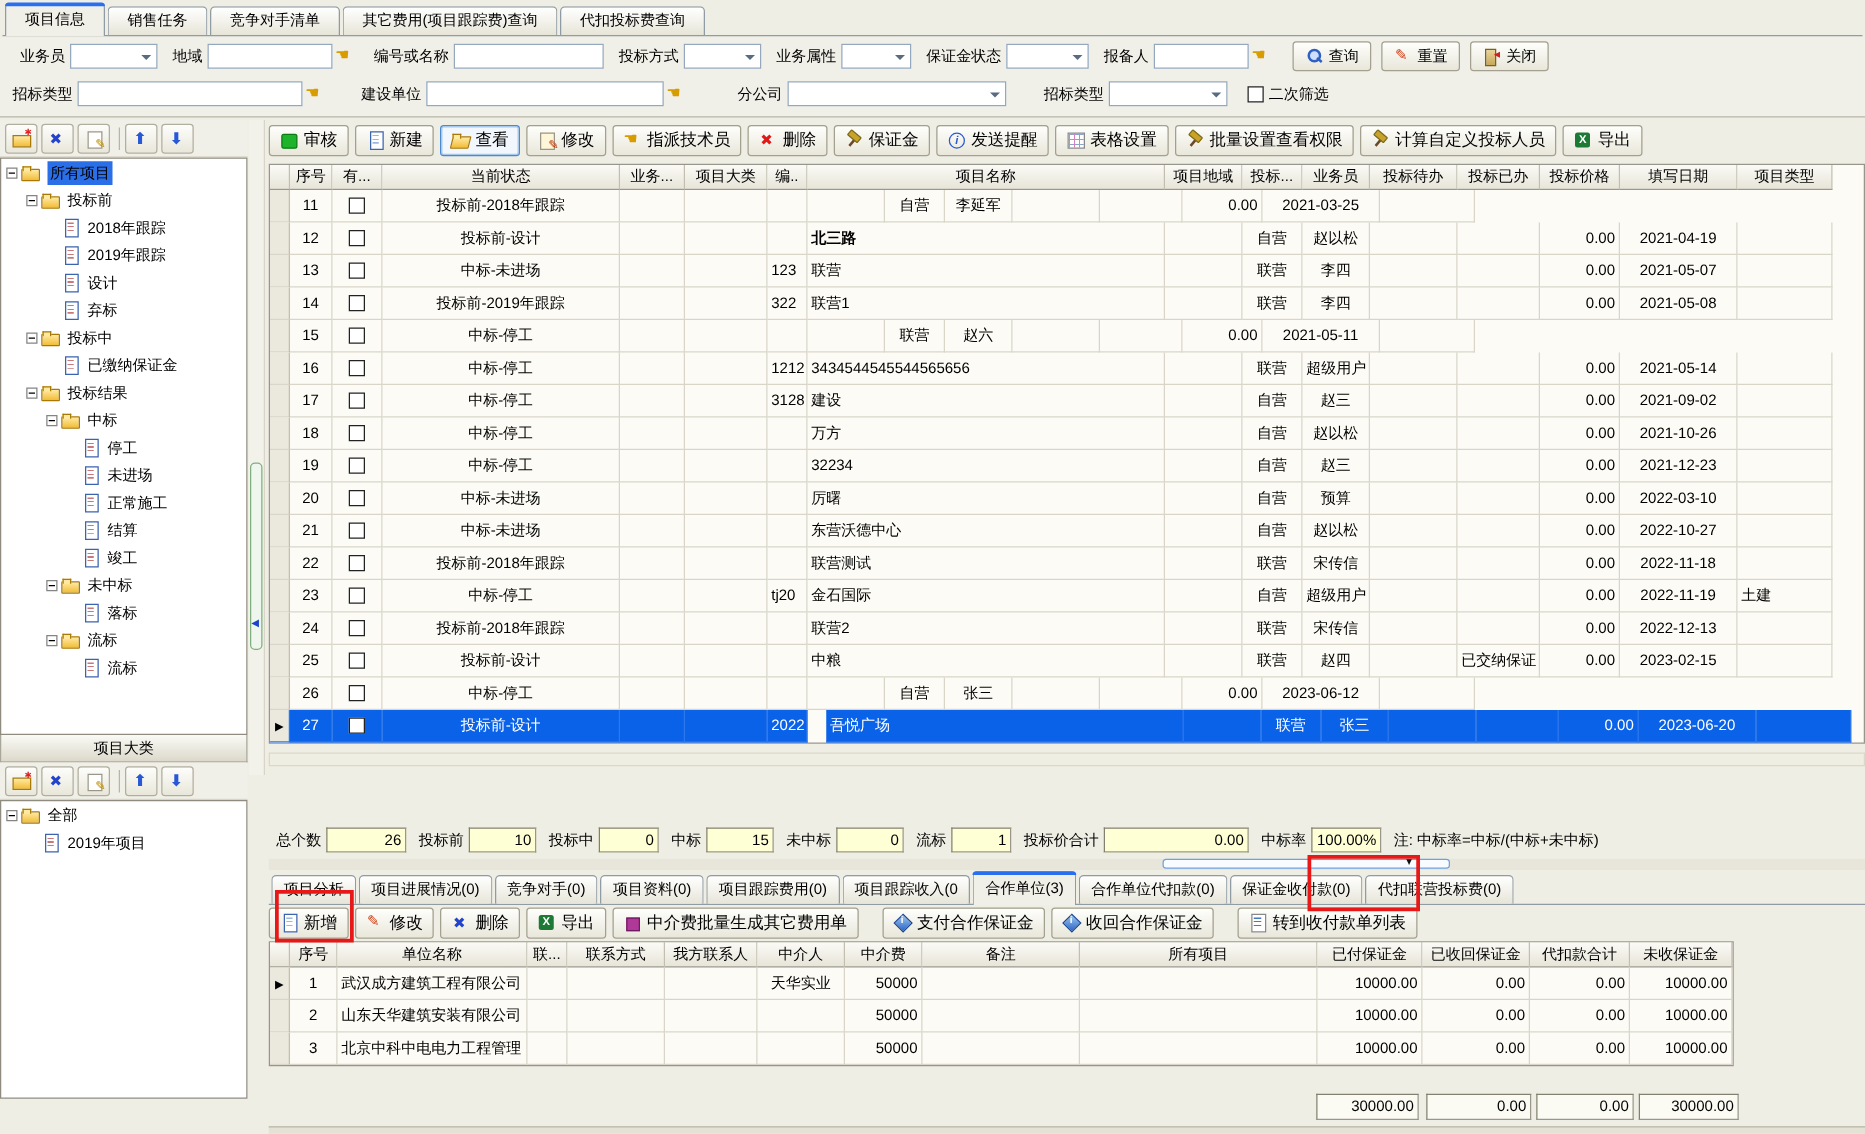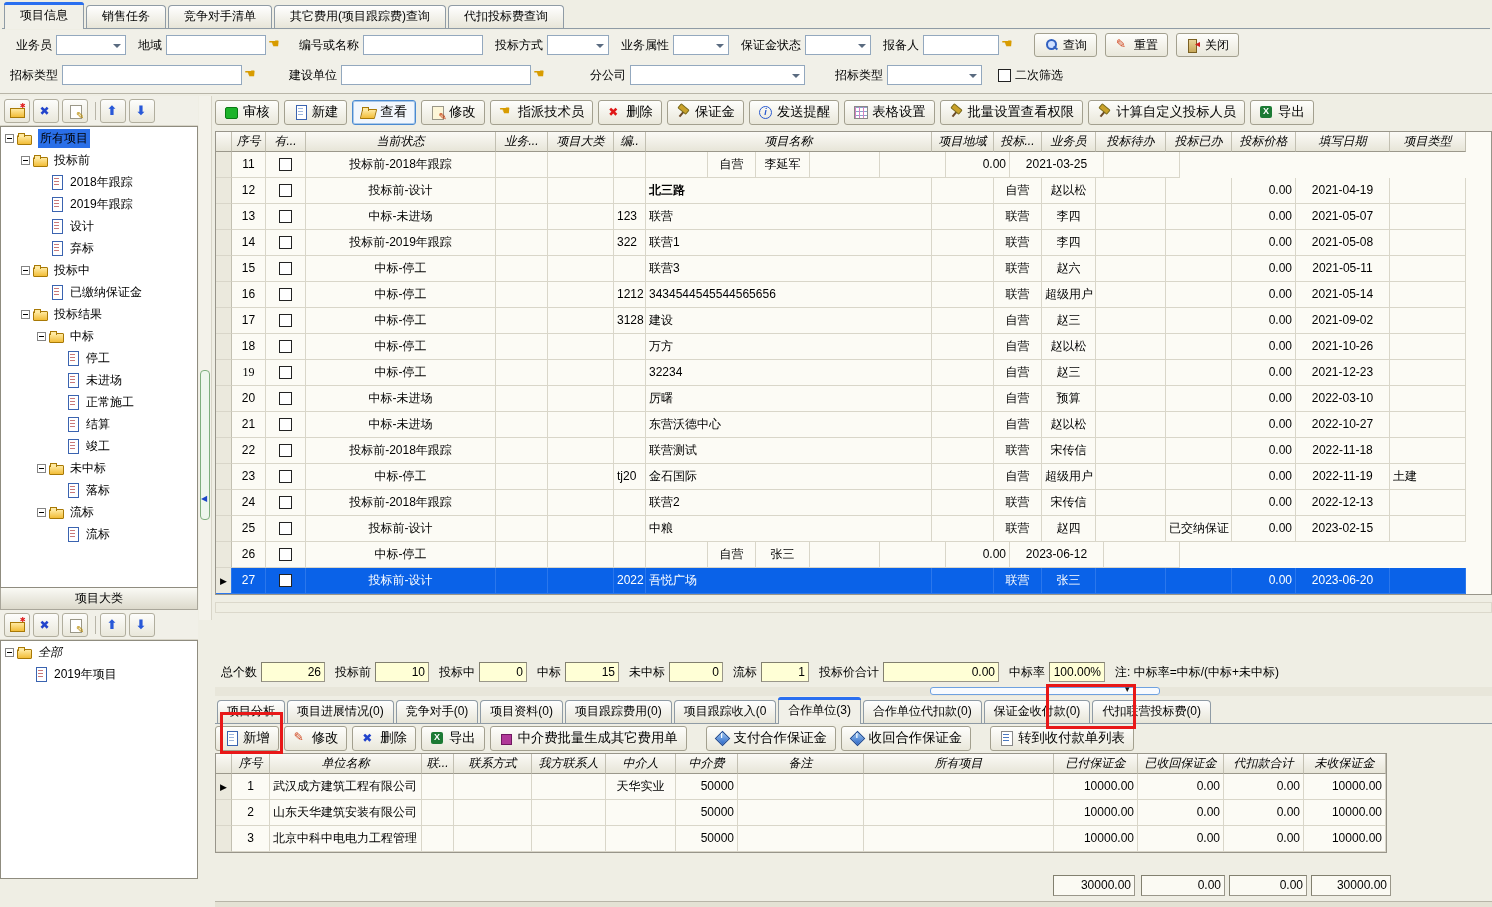--- a/index.html
+++ b/index.html
@@ -50,21 +50,21 @@
 #maintool{position:absolute;left:0;top:2px;height:28px;display:flex;align-items:center;}
 .tbtn{display:inline-flex;align-items:center;height:25px;padding:0 8px;margin-right:5px;border:1px solid #a3a08f;border-radius:3px;background:linear-gradient(#fefefc,#e9e7da);white-space:nowrap;cursor:default;}
 .tbtn.tactive{border-color:#4a8ad0;box-shadow:inset 0 0 0 1px #a8c8ea;background:#f2f7fd;}
 #bottool .tbtn:nth-child(6),#bottool .tbtn:nth-child(8){margin-left:14px;}
 
 
 .gridbox{position:absolute;border:1px solid #98958a;background:#fcfbf5;}
 .grow{display:flex;height:26px;}
 .ghrow{display:flex;height:20px;}
 .gc{border-right:1px solid #d9d6c9;border-bottom:1px solid #d9d6c9;overflow:hidden;white-space:nowrap;padding:0 3px;line-height:25px;flex:none;}
-.ghc{background:linear-gradient(#fbfaf6,#e7e5d8);border-right:1px solid #c2bfb1;border-bottom:1px solid #9b988b;text-align:center;line-height:19px;overflow:hidden;white-space:nowrap;flex:none;font-style:italic;}
+.ghc{background:linear-gradient(#fbfaf6,#e7e5d8);border-right:1px solid #c2bfb1;border-bottom:1px solid #9b988b;text-align:center;line-height:19px;overflow:hidden;white-space:nowrap;flex:none;}
 .gc.ind{background:#ebe9dd;border-right:1px solid #c2bfb1;text-align:center;font-size:9px;line-height:26px;padding:0;}
 .gc.c{text-align:center;}
 .gc.r{text-align:right;}
 .grow.rsel .gc{background:#0a62e8;color:#fff;border-color:#2b77ec;}
 .grow.rsel .gc.ind{background:#ebe9dd;color:#000;}
 .gc .cb{margin-top:6px;}
 
 #midtrack{position:absolute;left:0;top:506px;width:1277px;height:11px;background:#efeee3;border:1px solid #dbd8cb;}
 
 
@@ -319,21 +319,21 @@
         </button>
         <span class="vsep"></span>
         <button class="mbtn">
           <span class="ic ic-move-up"></span>
         </button>
         <button class="mbtn">
           <span class="ic ic-move-down"></span>
         </button>
       </div>
     <div id="tree2" class="treebox">
-        <div class="titem" style="padding-left: 4px; font-style: italic;">
+        <div class="titem" style="padding-left: 4px;">
           <span class="exp"></span>
           <span class="ic ic-folder"></span>
           <span class="tlab">全部</span>
         </div>
         <div class="titem" style="padding-left: 20px;">
           <span class="expsp"></span>
           <span class="ic ic-doc"></span>
           <span class="tlab">2019年项目</span>
         </div>
       </div>
@@ -487,21 +487,20 @@
             <div class="gc " style="width: 76px;"></div>
           </div>
           <div class="grow">
             <div class="gc ind" style="width: 16px;"></div>
             <div class="gc c" style="width: 34px;">15</div>
             <div class="gc " style="width: 40px; text-align: center;"><span class="cb"></span></div>
             <div class="gc c" style="width: 190px;">中标-停工</div>
             <div class="gc c" style="width: 52px;"></div>
             <div class="gc c" style="width: 66px;"></div>
             <div class="gc " style="width: 32px;"></div>
-            <div class="gc " style="width: 286px;">联营3</div>
             <div class="gc " style="width: 62px;"></div>
             <div class="gc c" style="width: 48px;">联营</div>
             <div class="gc c" style="width: 54px;">赵六</div>
             <div class="gc " style="width: 70px;"></div>
             <div class="gc " style="width: 66px;"></div>
             <div class="gc r" style="width: 64px;">0.00</div>
             <div class="gc c" style="width: 94px;">2021-05-11</div>
             <div class="gc " style="width: 76px;"></div>
           </div>
           <div class="grow">
@@ -553,21 +552,21 @@
             <div class="gc c" style="width: 48px;">自营</div>
             <div class="gc c" style="width: 54px;">赵以松</div>
             <div class="gc " style="width: 70px;"></div>
             <div class="gc " style="width: 66px;"></div>
             <div class="gc r" style="width: 64px;">0.00</div>
             <div class="gc c" style="width: 94px;">2021-10-26</div>
             <div class="gc " style="width: 76px;"></div>
           </div>
           <div class="grow">
             <div class="gc ind" style="width: 16px;"></div>
-            <div class="gc c" style="width: 34px; font-family: Liberation Serif, serif;">19</div>
+            <div class="gc c" style="width: 34px;">19</div>
             <div class="gc " style="width: 40px; text-align: center;"><span class="cb"></span></div>
             <div class="gc c" style="width: 190px;">中标-停工</div>
             <div class="gc c" style="width: 52px;"></div>
             <div class="gc c" style="width: 66px;"></div>
             <div class="gc " style="width: 32px;"></div>
             <div class="gc " style="width: 286px;">32234</div>
             <div class="gc " style="width: 62px;"></div>
             <div class="gc c" style="width: 48px;">自营</div>
             <div class="gc c" style="width: 54px;">赵三</div>
             <div class="gc " style="width: 70px;"></div>
@@ -702,21 +701,21 @@
             <div class="gc " style="width: 76px;"></div>
           </div>
           <div class="grow rsel">
             <div class="gc ind" style="width: 16px;">▶</div>
             <div class="gc c" style="width: 34px;">27</div>
             <div class="gc " style="width: 40px; text-align: center;"><span class="cb"></span></div>
             <div class="gc c" style="width: 190px;">投标前-设计</div>
             <div class="gc c" style="width: 52px;"></div>
             <div class="gc c" style="width: 66px;"></div>
             <div class="gc " style="width: 32px;">2022</div>
-            <div class="gc " style="width: 286px;">吾悦广场</div>
+            <div class="gc " style="width: 286px; margin-left: 15px;">吾悦广场</div>
             <div class="gc " style="width: 62px;"></div>
             <div class="gc c" style="width: 48px;">联营</div>
             <div class="gc c" style="width: 54px;">张三</div>
             <div class="gc " style="width: 70px;"></div>
             <div class="gc " style="width: 66px;"></div>
             <div class="gc r" style="width: 64px;">0.00</div>
             <div class="gc c" style="width: 94px;">2023-06-20</div>
             <div class="gc " style="width: 76px;"></div>
           </div>
         </div>

